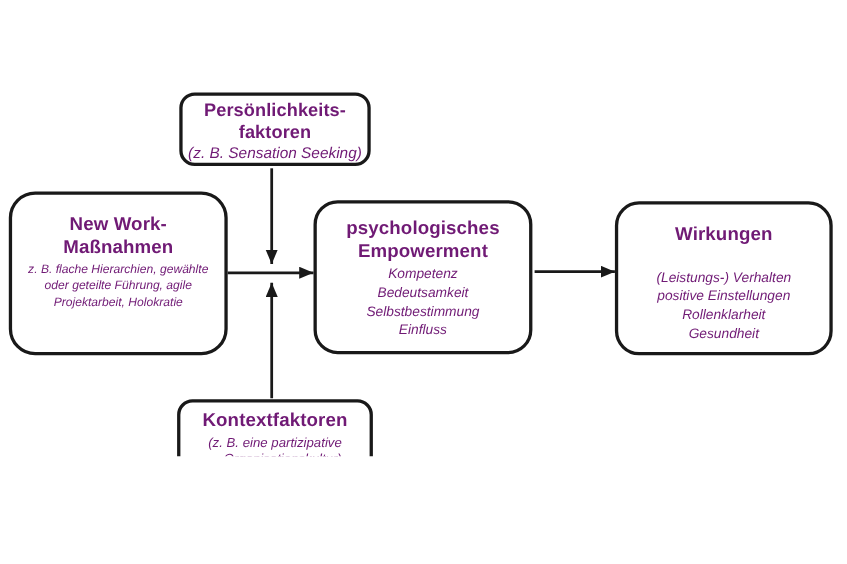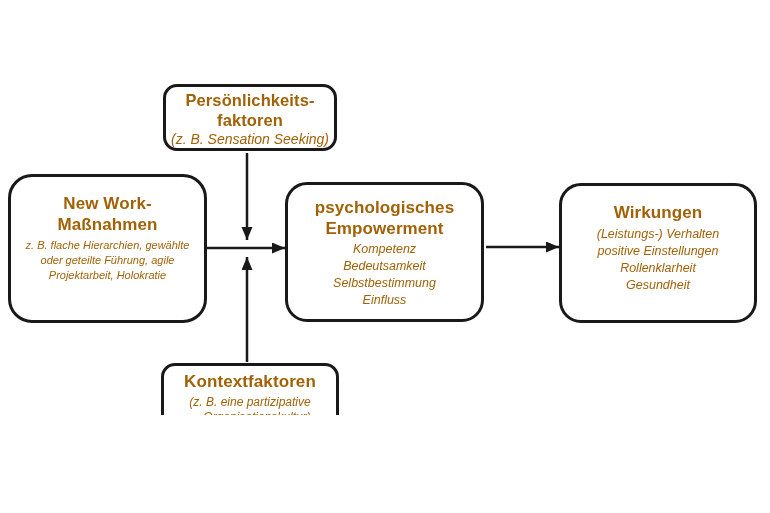--- a/index.html
+++ b/index.html
@@ -2,21 +2,21 @@
 <html><head>
 <meta charset="utf-8">
 <style>
   html, body { margin: 0; padding: 0; background: #ffffff; }
   .canvas {
     position: relative;
     width: 770px;
     height: 415px;
     background: #ffffff;
     font-family: "Liberation Sans", sans-serif;
-    color: #a16207;
+    color: #701a75;
     overflow: hidden;
   }
   .box {
     position: absolute;
     box-sizing: border-box;
     border: 3px solid #191919;
     border-radius: 20px;
     background: #ffffff;
     display: flex;
     flex-direction: column;
@@ -43,21 +43,21 @@
 
   .box-newwork     { left: 8px;   top: 174px; width: 199px; height: 149px; padding-top: 17px; border-radius: 24px; }
   .box-newwork .box-sub { font-size: 11px; line-height: 1.33; margin-top: 3px; }
 
   .box-empowerment { left: 285px; top: 182px; width: 199px; height: 140px; padding-top: 13px; border-radius: 22px; }
   .box-empowerment .item { font-size: 12.5px; line-height: 1.36; }
   .box-empowerment .items { margin-top: 2px; }
 
   .box-effects     { left: 559px; top: 183px; width: 198px; height: 140px; padding-top: 17px; border-radius: 22px; }
   .box-effects .item { font-size: 12.5px; line-height: 1.36; }
-  .box-effects .items { margin-top: 2px; }
+  .box-effects .items { margin-top: 20px; }
 
   .box-context     { left: 161px; top: 363px; width: 178px; height: 74px;  padding-top: 6px;  border-radius: 14px; text-align: right; }
   .box-context .box-sub { font-size: 12px; line-height: 1.3; margin-top: 2px; }
 
   .overlay {
     position: absolute;
     left: 0; top: 0;
     pointer-events: none;
   }
   .overlay line { stroke: #191919; stroke-width: 2.5px; }

